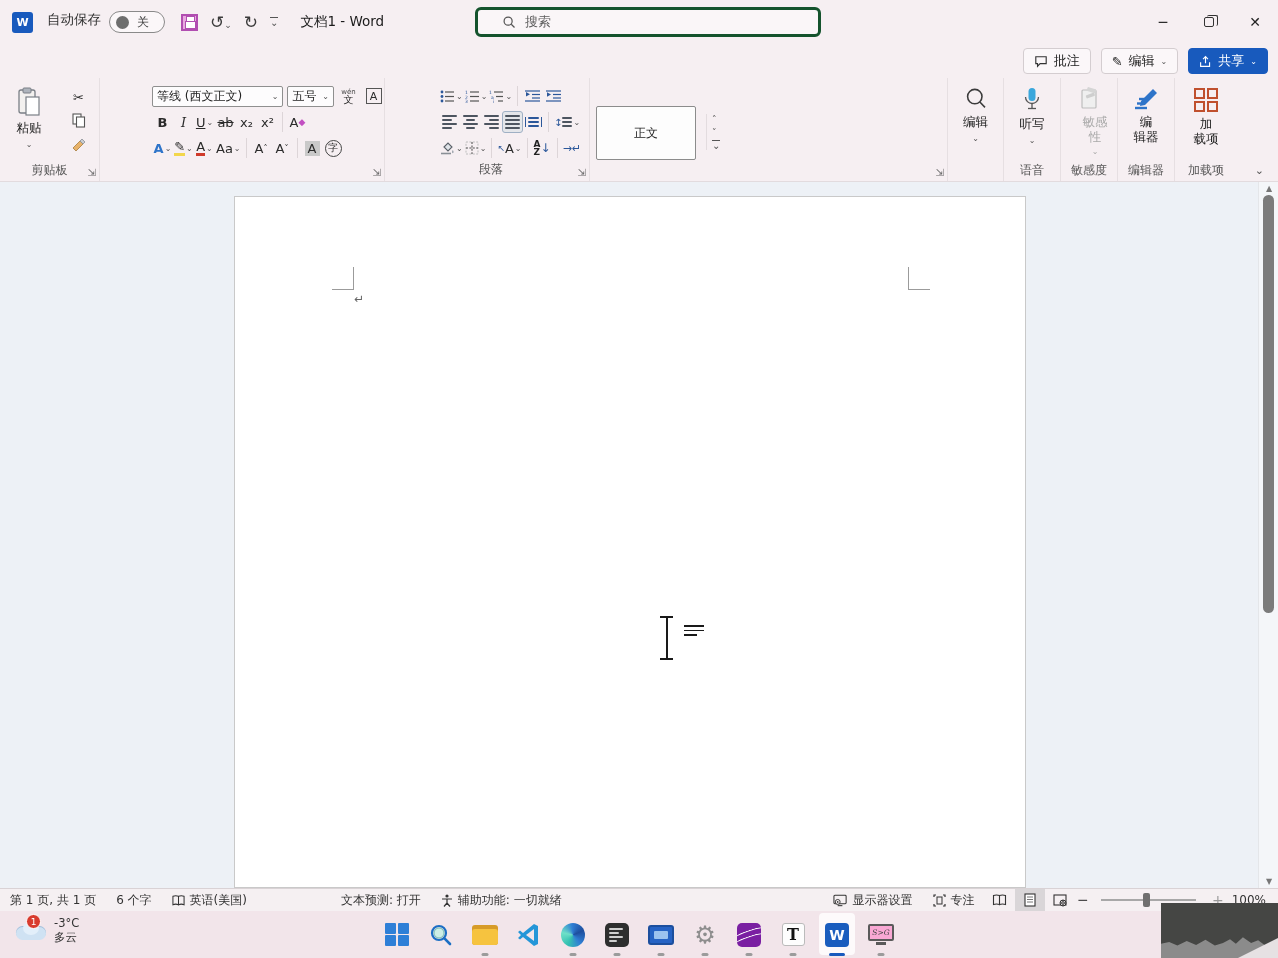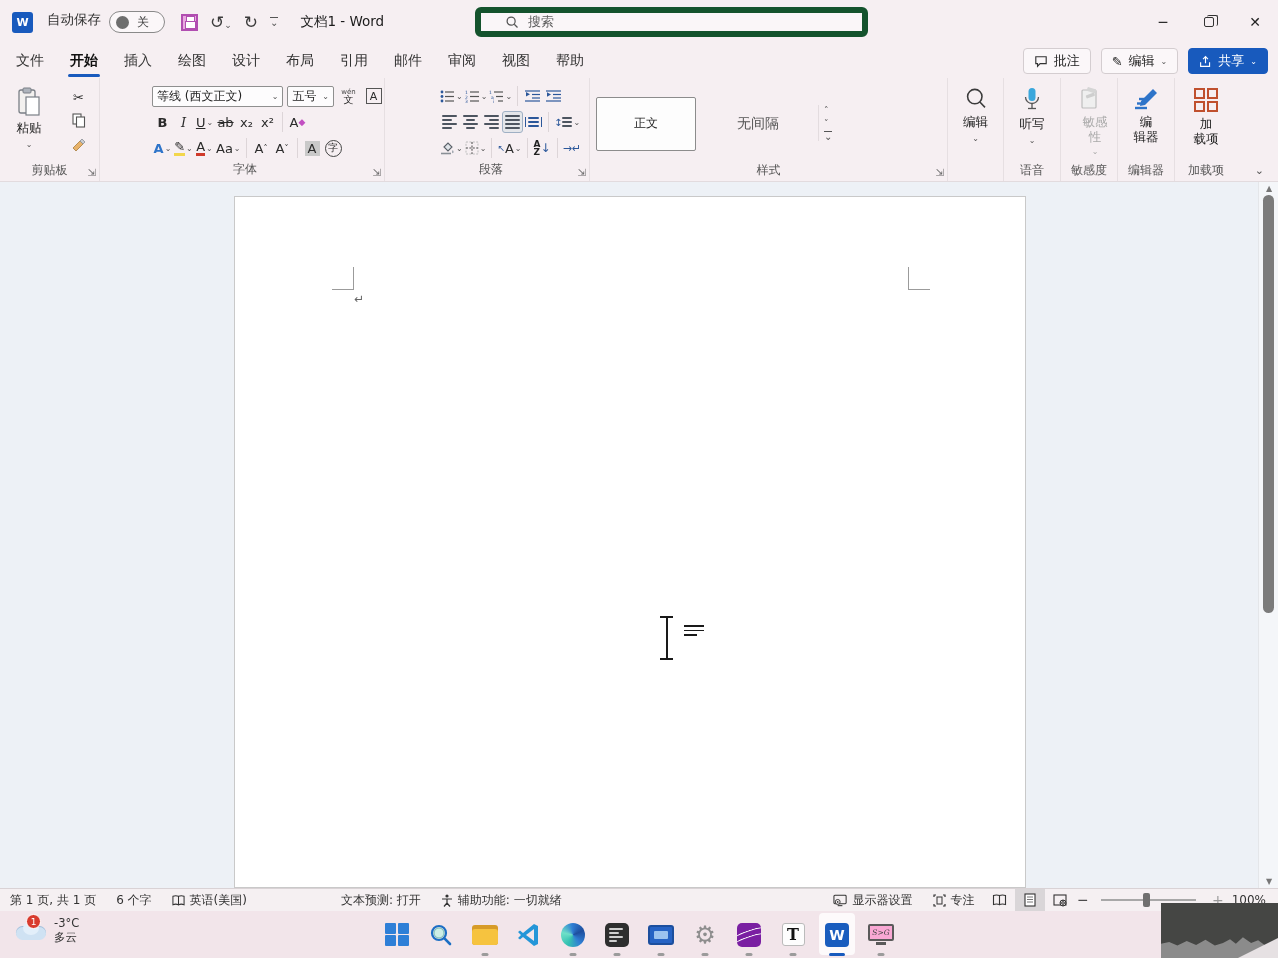--- a/index.html
+++ b/index.html
@@ -15,21 +15,21 @@
   .toggle .knob { width:13px; height:13px; border-radius:50%; background:#6e6e6e; }
   .toggle .tstate { font-size:12px; color:#444; }
   .qat { display:flex; align-items:center; gap:12px; margin-left:16px; color:#3b3b3b; }
   .saveicon { width:17px; height:17px; position:relative; background:#e9a9e0; border:2px solid #b14eb1; }
   .saveicon::before { content:""; position:absolute; top:0; left:3px; width:7px; height:6px; background:#fff; border:1px solid #b14eb1; }
   .saveicon::after { content:""; position:absolute; bottom:0; left:2px; width:9px; height:6px; background:#fff; border:1px solid #b14eb1; }
   .undoredo { font-size:17px; color:#3b3b3b; }
   .tinychev { font-size:9px; color:#555; }
   .morechev { font-size:10px; color:#555; border-top:1.5px solid #555; line-height:8px; padding-top:1px; }
   .doctitle { margin-left:22px; font-size:13.5px; color:#1b1b1b; }
-  .searchbox { position:absolute; left:475px; top:7px; width:393px; height:30px; background:#faf6f8; border:6px solid #14532d; border-radius:6px; display:flex; align-items:center; padding-left:24px; gap:9px; color:#5c5c5c; }
+  .searchbox { position:absolute; left:475px; top:7px; width:346px; height:30px; background:#faf6f8; border:3px solid #14532d; border-radius:6px; display:flex; align-items:center; padding-left:24px; gap:9px; color:#5c5c5c; }
   .winctl { position:absolute; right:0; top:0; height:44px; display:flex; }
   .winbtn { width:46px; height:44px; display:flex; align-items:center; justify-content:center; color:#222; font-size:14px; }
   .restore { width:10px; height:10px; border:1px solid #333; border-radius:2px; position:relative; }
   .restore::before { content:""; position:absolute; top:-3px; left:2px; width:10px; height:10px; border:1px solid #333; border-left:none; border-bottom:none; border-radius:2px; }
 
   
   .tabrow { position:absolute; top:44px; left:0; width:100%; height:34px; display:flex; align-items:center; padding-left:14px; }
   .tab { position:relative; margin-right:22px; font-size:14px; color:#333; padding:6px 2px; cursor:default; }
   .tab.active { font-weight:bold; color:#111; }
   .tab.active::after { content:""; position:absolute; left:0; right:0; bottom:-1px; height:3px; border-radius:2px; background:#185abd; }
@@ -169,33 +169,20 @@
     </div>
     <div class="winctl">
       <div class="winbtn">─</div>
       <div class="winbtn">
           <span class="restore"></span>
         </div>
       <div class="winbtn">✕</div>
     </div>
   </div>
 
-  <div class="tabrow">
-    <div class="tab">文件</div>
-    <div class="tab active">开始</div>
-    <div class="tab">插入</div>
-    <div class="tab">绘图</div>
-    <div class="tab">设计</div>
-    <div class="tab">布局</div>
-    <div class="tab">引用</div>
-    <div class="tab">邮件</div>
-    <div class="tab">审阅</div>
-    <div class="tab">视图</div>
-    <div class="tab">帮助</div>
-  </div>
   <div class="topactions">
     <div class="actbtn">
       <svg width="14" height="13" viewBox="0 0 16 15">
           <path d="M2 2 h12 v8 h-7 l-3 3 v-3 h-2 z" fill="none" stroke="#333" stroke-width="1.3"></path>
         </svg>
       <span>批注</span>
     </div>
     <div class="actbtn">
       <span>✎</span>
       <span>编辑</span>
@@ -307,21 +294,20 @@
             </div>
           <div class="vdiv"></div>
           <div class="sbtn">
               <span class="grayA">A</span>
             </div>
           <div class="sbtn">
               <span class="circleZ">字</span>
             </div>
         </div>
       </div>
-      <div class="glabel">字体</div>
       <span class="launcher">⇲</span>
     </div>
 
     <div class="rgroup" style="width:205px; padding-left:8px">
       <div style="display:flex;flex-direction:column">
         <div class="srow">
           <div class="sbtn">
             <svg width="15" height="13" viewBox="0 0 15 13">
                 <circle cx="2" cy="2" r="1.4" fill="#2b579a"></circle>
                 <circle cx="2" cy="6.5" r="1.4" fill="#2b579a"></circle>
@@ -478,28 +464,26 @@
             </div>
         </div>
       </div>
       <div class="glabel">段落</div>
       <span class="launcher">⇲</span>
     </div>
 
     <div class="rgroup" style="width:358px">
       <div class="rcontent" style="align-items:center">
         <div class="stylebox sel" style="font-size:12px">正文</div>
-        <div class="stylebox" style="font-size:14px;color:#555">无间隔</div>
         <div class="stylescroll">
           <span>˄</span>
           <span>˅</span>
           <span class="morechev">⌄</span>
         </div>
       </div>
-      <div class="glabel">样式</div>
       <span class="launcher">⇲</span>
     </div>
 
     <div class="rgroup" style="width:56px">
       <div class="rcontent" style="justify-content:center">
         <div class="bigbtn">
           <svg width="24" height="24" viewBox="0 0 20 20">
               <circle cx="9" cy="8" r="6" fill="none" stroke="#3b3b3b" stroke-width="1.3"></circle>
               <line x1="13.2" y1="12.5" x2="17.5" y2="17" stroke="#3b3b3b" stroke-width="1.3"></line>
             </svg>

